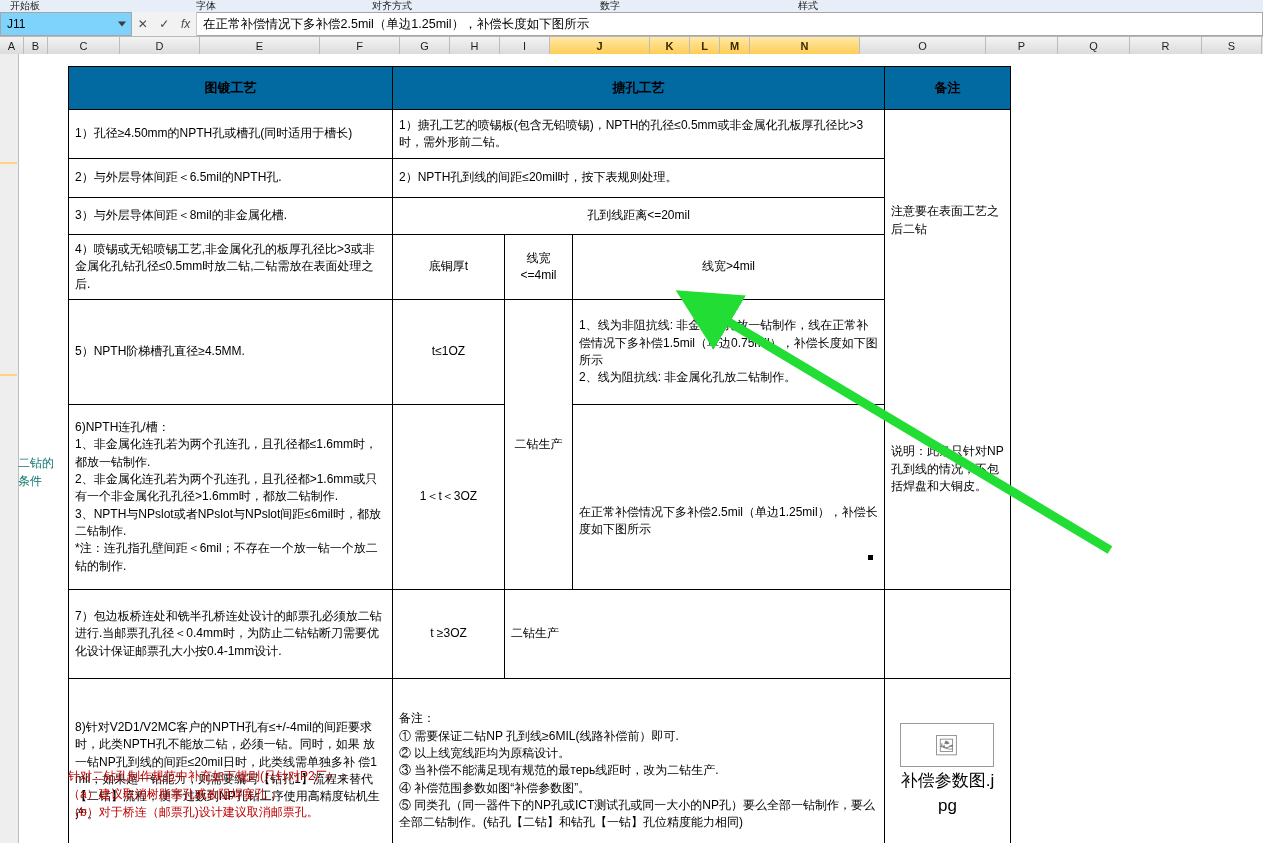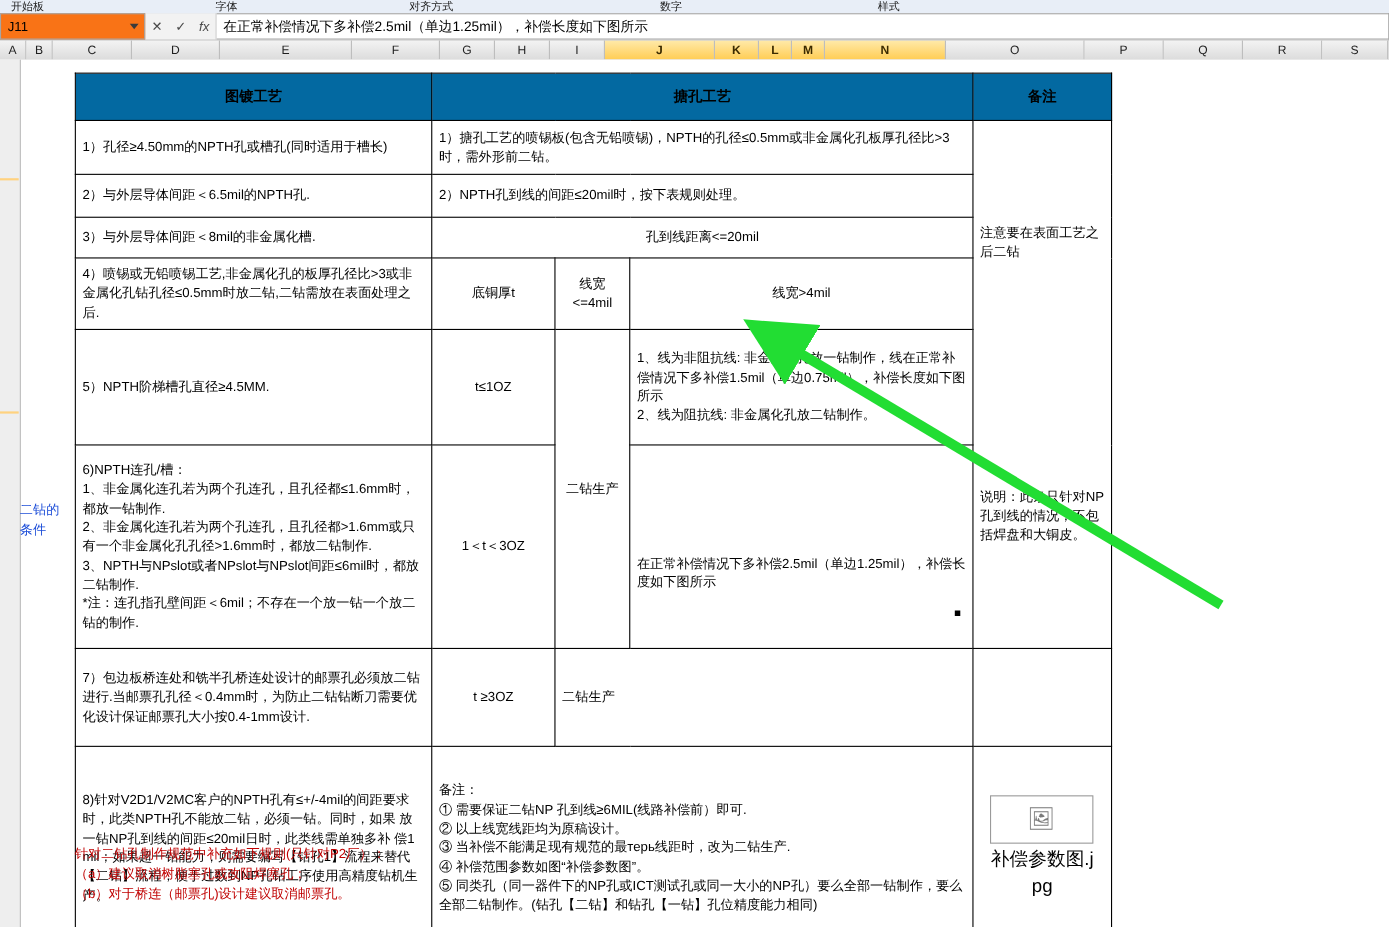--- a/index.html
+++ b/index.html
@@ -36,21 +36,21 @@
   .formula-bar {
     position: absolute;
     left: 0; top: 12px; width: 1263px; height: 24px;
     background: #f2f2f2;
     border-bottom: 1px solid #b9b9b9;
     display: flex;
     align-items: stretch;
   }
   .namebox {
     width: 132px;
-    background: #f97316;
+    background: #7dd3fc;
     border: 1px solid #a6a6a6;
     box-sizing: border-box;
     display: flex;
     align-items: center;
     padding-left: 6px;
     font-size: 12px;
     color: #000;
     position: relative;
   }
   .namebox .caret {
@@ -155,21 +155,21 @@
   .ctr { text-align: center; }
   .mid { vertical-align: middle; }
   .top { vertical-align: top; }
 
   
   .vlabel {
     position: absolute;
     left: 18px; top: 400px;
     width: 48px;
     font-size: 12px;
-    color: #1d4ed8;
+    color: #0f766e;
     line-height: 1.5;
   }
 
   
   .red-note {
     position: absolute;
     left: 68px;
     top: 713px;
     width: 930px;
     font-size: 12px;

